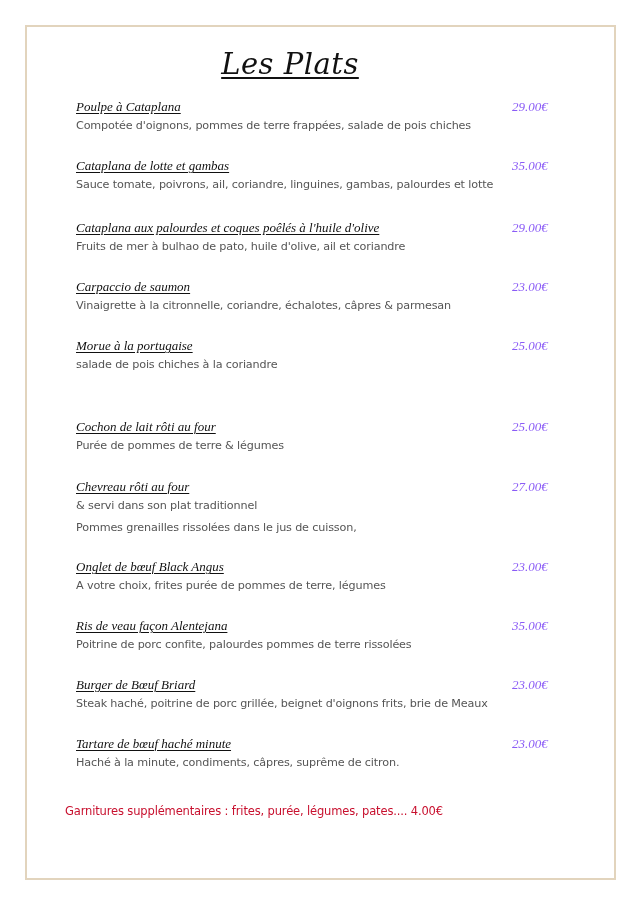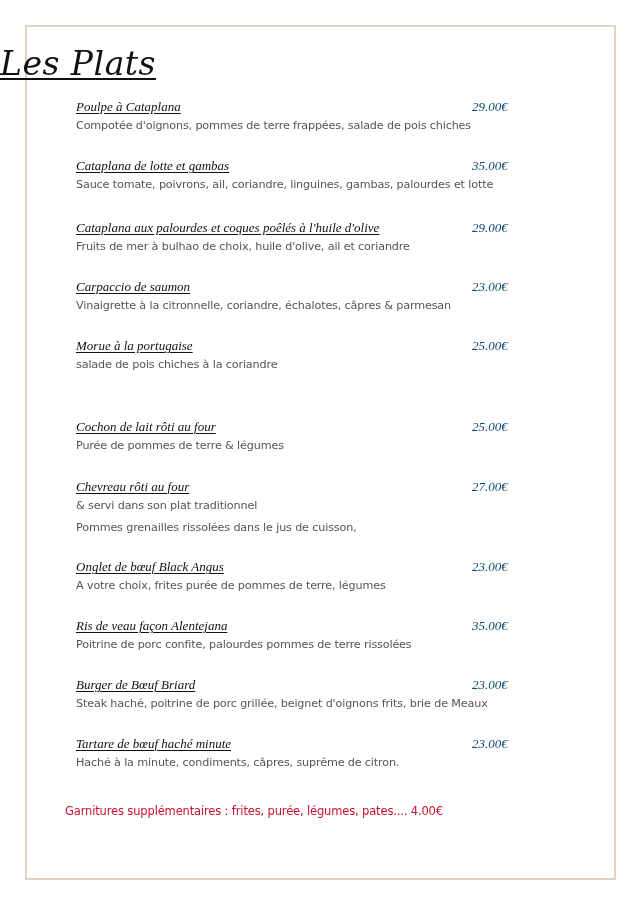--- a/index.html
+++ b/index.html
@@ -21,23 +21,24 @@
       width: 587px;
       height: 851px;
       border: 2px solid #e2d4bd;
       box-sizing: content-box;
     }
     .title {
       position: absolute;
       left: 0;
       width: 580px;
       top: 44px;
+      text-align: center;
       font-family: "DejaVu Serif", serif;
       font-style: italic;
-      font-size: 33px;
+      font-size: 29px;
       line-height: 40px;
       color: #111111;
       letter-spacing: 0.5px;
     }
     .title span {
       text-decoration: underline;
       text-decoration-thickness: 1.5px;
       text-underline-offset: 3px;
     }
     .dish {
@@ -54,27 +55,27 @@
       font-size: 13px;
       line-height: 16px;
       color: #111111;
       text-decoration: underline;
       text-decoration-thickness: 1px;
       text-underline-offset: 2px;
       white-space: nowrap;
     }
     .dish-price {
       position: absolute;
-      left: 396px;
+      left: 436px;
       top: 0;
       font-family: "Liberation Serif", serif;
       font-style: italic;
       font-size: 13px;
       line-height: 16px;
-      color: #0c4a6e;
+      color: #8b5cf6;
       white-space: nowrap;
     }
     .dish-desc {
       position: absolute;
       left: 0;
       top: 16px;
       font-family: "DejaVu Sans", sans-serif;
       font-size: 11.2px;
       line-height: 22px;
       color: #555555;
@@ -116,21 +117,21 @@
   <div class="dish-price">35.00€</div>
   <div class="dish-desc">
     <div>Sauce tomate, poivrons, ail, coriandre, linguines, gambas, palourdes et lotte</div>
   </div>
 </div>
 
 <div class="dish" style="top:220px;">
   <div class="dish-name">Cataplana aux palourdes et coques poêlés à l'huile d'olive</div>
   <div class="dish-price">29.00€</div>
   <div class="dish-desc">
-    <div>Fruits de mer à bulhao de choix, huile d'olive, ail et coriandre</div>
+    <div>Fruits de mer à bulhao de pato, huile d'olive, ail et coriandre</div>
   </div>
 </div>
 
 <div class="dish" style="top:279px;">
   <div class="dish-name">Carpaccio de saumon</div>
   <div class="dish-price">23.00€</div>
   <div class="dish-desc">
     <div>Vinaigrette à la citronnelle, coriandre, échalotes, câpres &amp; parmesan</div>
   </div>
 </div>

